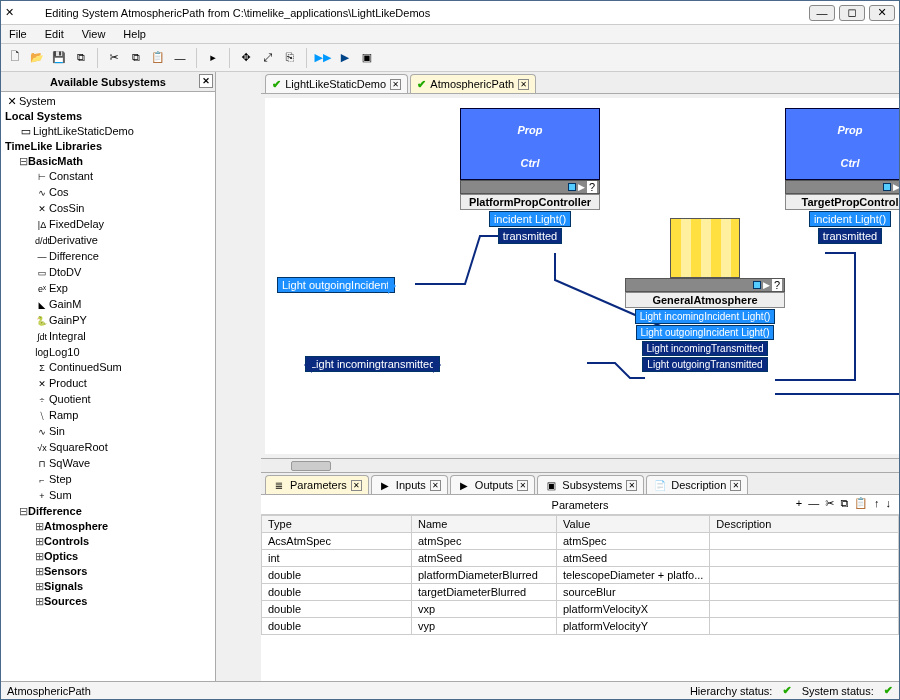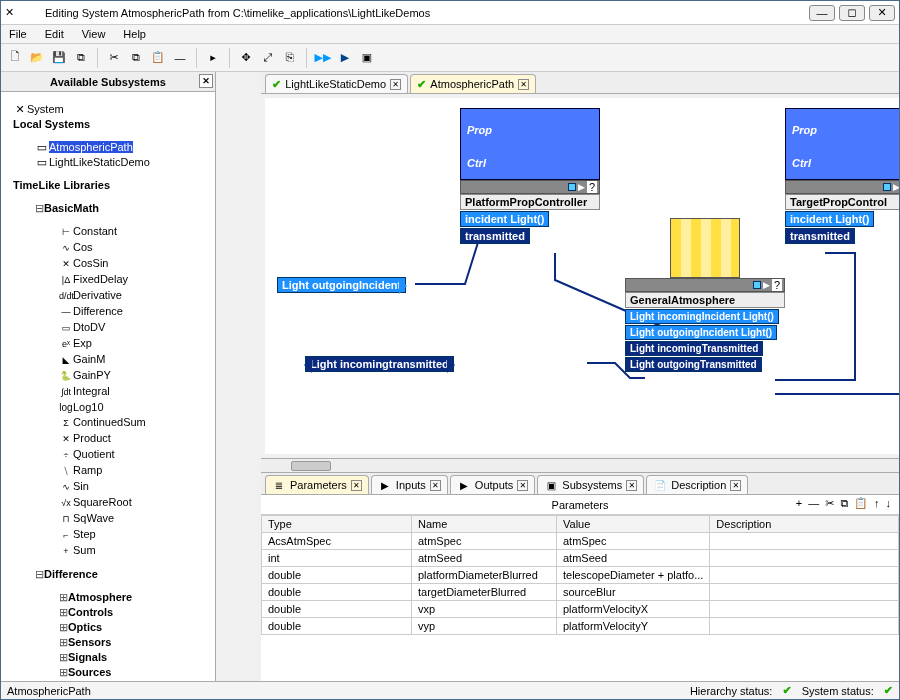--- a/index.html
+++ b/index.html
@@ -20,21 +20,21 @@
   .toolbar { height: 28px; background: #f4f4f4; display: flex; align-items: center; padding: 0 4px; border-bottom: 1px solid #ccc; gap: 2px; }
   .tbtn { width: 20px; height: 20px; display: flex; align-items: center; justify-content: center; border: 1px solid transparent; border-radius: 2px; }
   .tsep { width: 1px; height: 20px; background: #ccc; margin: 0 4px; }
 
   
   .main { flex: 1; display: flex; min-height: 0; gap: 45px; }
   .sidebar { width: 215px; display: flex; flex-direction: column; border-right: 1px solid #aaa; background: #fff; }
   .panel-hdr { height: 20px; background: #eee; border-bottom: 1px solid #aaa; display: flex; align-items: center; justify-content: center; font-weight: bold; position: relative; }
   .panel-hdr .close { position: absolute; right: 2px; top: 2px; width: 14px; height: 14px; border: 1px solid #888; display: flex; align-items: center; justify-content: center; font-size: 9px; background: #fff; }
   .tree { flex: 1; overflow: auto; padding: 2px 0; }
-  .tree ul { list-style: none; margin: 8px; padding-left: 14px; }
+  .tree ul { list-style: none; margin: 0; padding-left: 14px; }
   .tree > ul { padding-left: 2px; }
   .tree li { white-space: nowrap; line-height: 15px; padding: 0 2px; }
   .tree .hdr { font-weight: bold; }
   .tree .sel { background: #2851e0; color: #fff; }
   .tw { display: inline-block; width: 9px; text-align: center; color: #555; }
   .ic { display: inline-block; width: 14px; text-align: center; }
 
   .right { flex: 1; display: flex; flex-direction: column; min-width: 0; }
   .edtabs { height: 22px; background: #eee; border-bottom: 1px solid #aaa; display: flex; align-items: flex-end; padding-left: 4px; gap: 2px; }
   .edtab { height: 19px; border: 1px solid #aaa; border-bottom: none; border-radius: 4px 4px 0 0; padding: 0 6px; display: flex; align-items: center; gap: 4px; background: #f8f8f8; }
@@ -42,26 +42,26 @@
   .edtab .x { border: 1px solid #888; width: 11px; height: 11px; display: flex; align-items: center; justify-content: center; font-size: 8px; }
   .chk { color: #2a0; font-weight: bold; }
 
   .canvas-wrap { flex: 1; min-height: 0; position: relative; border-bottom: 1px solid #aaa; overflow: hidden; }
   .canvas { position: absolute; left: 4px; top: 4px; right: 0; bottom: 18px; background: #fff;
     background-image: radial-gradient(#d99 0.6px, transparent 0.6px);
     background-size: 10px 10px; overflow: hidden; }
   .hsb { position: absolute; left: 0; right: 0; bottom: 0; height: 14px; background: #eee; border-top: 1px solid #aaa; display: flex; align-items: center; }
   .hsb .thumb { margin-left: 30px; width: 40px; height: 10px; background: #ccc; border: 1px solid #999; border-radius: 2px; }
 
-  .block { position: absolute; text-align: left; }
+  .block { position: absolute; text-align: center; }
   .block .big { background: #4a78ff; color: #fff; font-size: 26px; font-weight: bold; font-style: italic; padding: 2px 6px; border: 1px solid #003; line-height: 28px; }
   .block .bar { background: #888; border: 1px solid #555; height: 14px; display: flex; align-items: center; justify-content: flex-end; padding: 0 2px; color: #fff; gap: 2px; font-size: 9px; }
   .block .bar .dot { width: 8px; height: 8px; background: #5cf; border: 1px solid #036; }
   .block .cap { background: #eee; border: 1px solid #888; font-weight: bold; padding: 1px 4px; }
-  .port, .flag { background: #1e90ff; color: #fff; font-weight: bold; padding: 1px 4px; display: inline-block; margin-top: 1px; border: 1px solid #036; }
+  .port, .flag { background: #1e90ff; color: #fff; font-weight: normal; padding: 1px 4px; display: inline-block; margin-top: 1px; border: 1px solid #036; }
   .port.dark, .flag.dark { background: #0a2a80; }
   .flag { position: absolute; }
   .flag.arrow-r::after { content: ""; position: absolute; right: -10px; top: 0; border: 8px solid transparent; border-left-color: #1e90ff; }
   .flag.dark.arrow-r::after { border-left-color: #0a2a80; }
   .flag.arrow-l::before { content: ""; position: absolute; left: -10px; top: 0; border: 8px solid transparent; border-right-color: #0a2a80; }
   .atmimg { width: 70px; height: 60px; background: repeating-linear-gradient(90deg,#ffe040,#ffe040 10px,#fff0a0 10px,#fff0a0 20px); border: 1px solid #555; }
   svg.wires { position: absolute; left: 0; top: 0; width: 100%; height: 100%; pointer-events: none; }
 
   
   .bottompane { height: 208px; display: flex; flex-direction: column; background: #fff; }
@@ -126,21 +126,20 @@
   <div class="sidebar">
     <div class="panel-hdr">
       <span>Available Subsystems</span>
       <div class="close">✕</div>
     </div>
     <div class="tree">
       <ul id="tree-root">
           <li><span class="ic">✕</span><span>System</span></li>
           <li><span class="hdr">Local Systems</span></li>
           <ul>
-            <li><span class="ic">▭</span><span class="sel">AtmosphericPath</span></li>
             <li><span class="ic">▭</span><span>LightLikeStaticDemo</span></li>
           </ul>
           <li><span class="hdr">TimeLike Libraries</span></li>
           <ul>
             <li><span class="tw">⊟</span><span class="hdr">BasicMath</span><ul>
                 <li><span class="ic" style="font-size:9px">⊢</span><span>Constant</span></li>
                 <li><span class="ic" style="font-size:9px">∿</span><span>Cos</span></li>
                 <li><span class="ic" style="font-size:9px">✕</span><span>CosSin</span></li>
                 <li><span class="ic" style="font-size:9px">|Δ</span><span>FixedDelay</span></li>
                 <li><span class="ic" style="font-size:9px">d/dt</span><span>Derivative</span></li>

